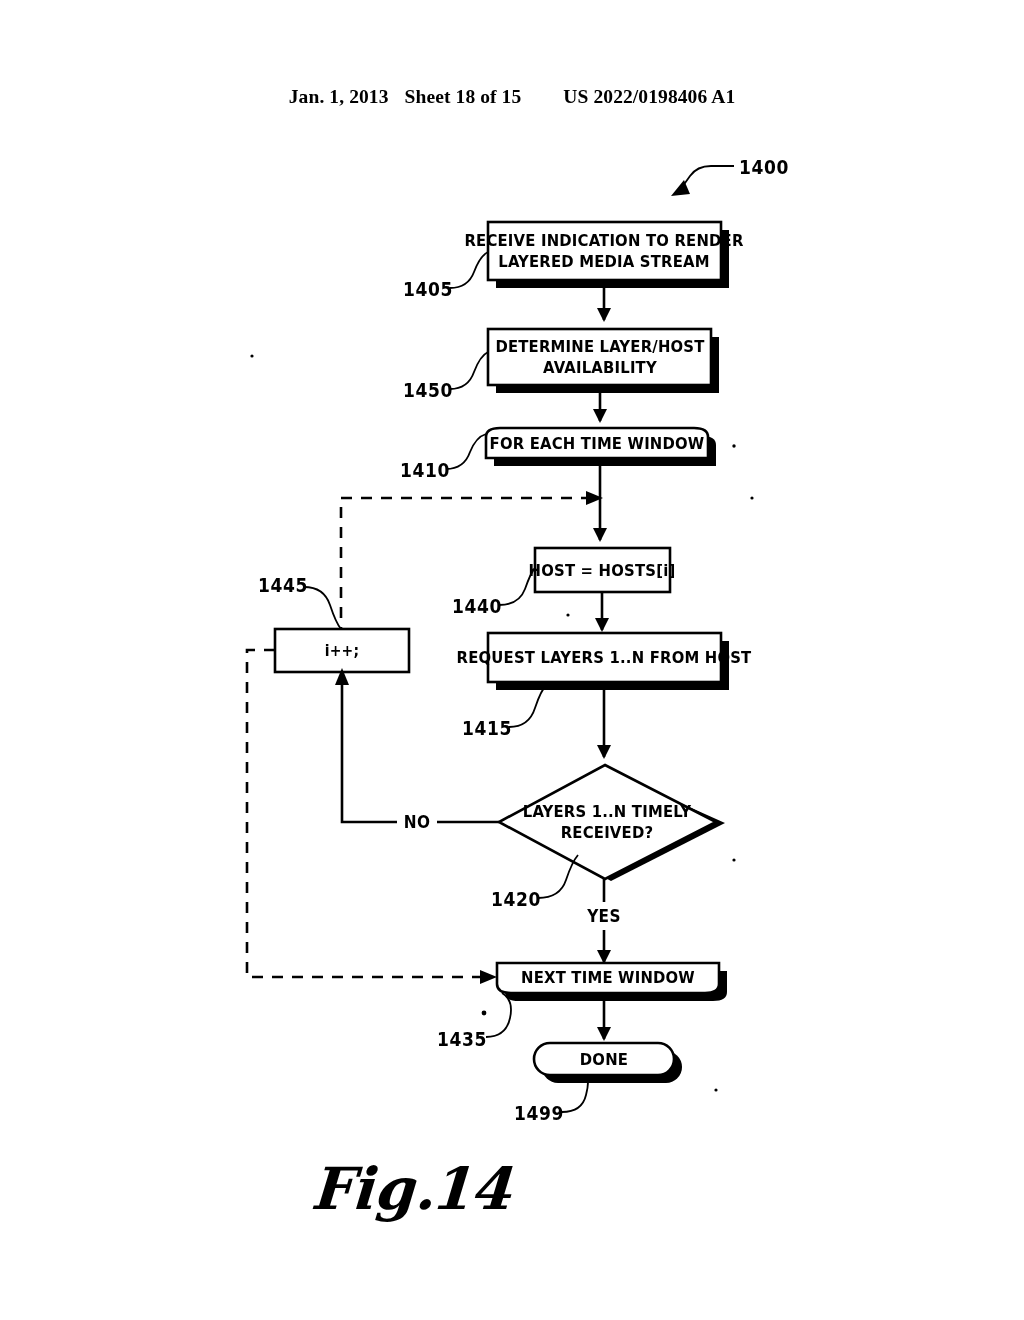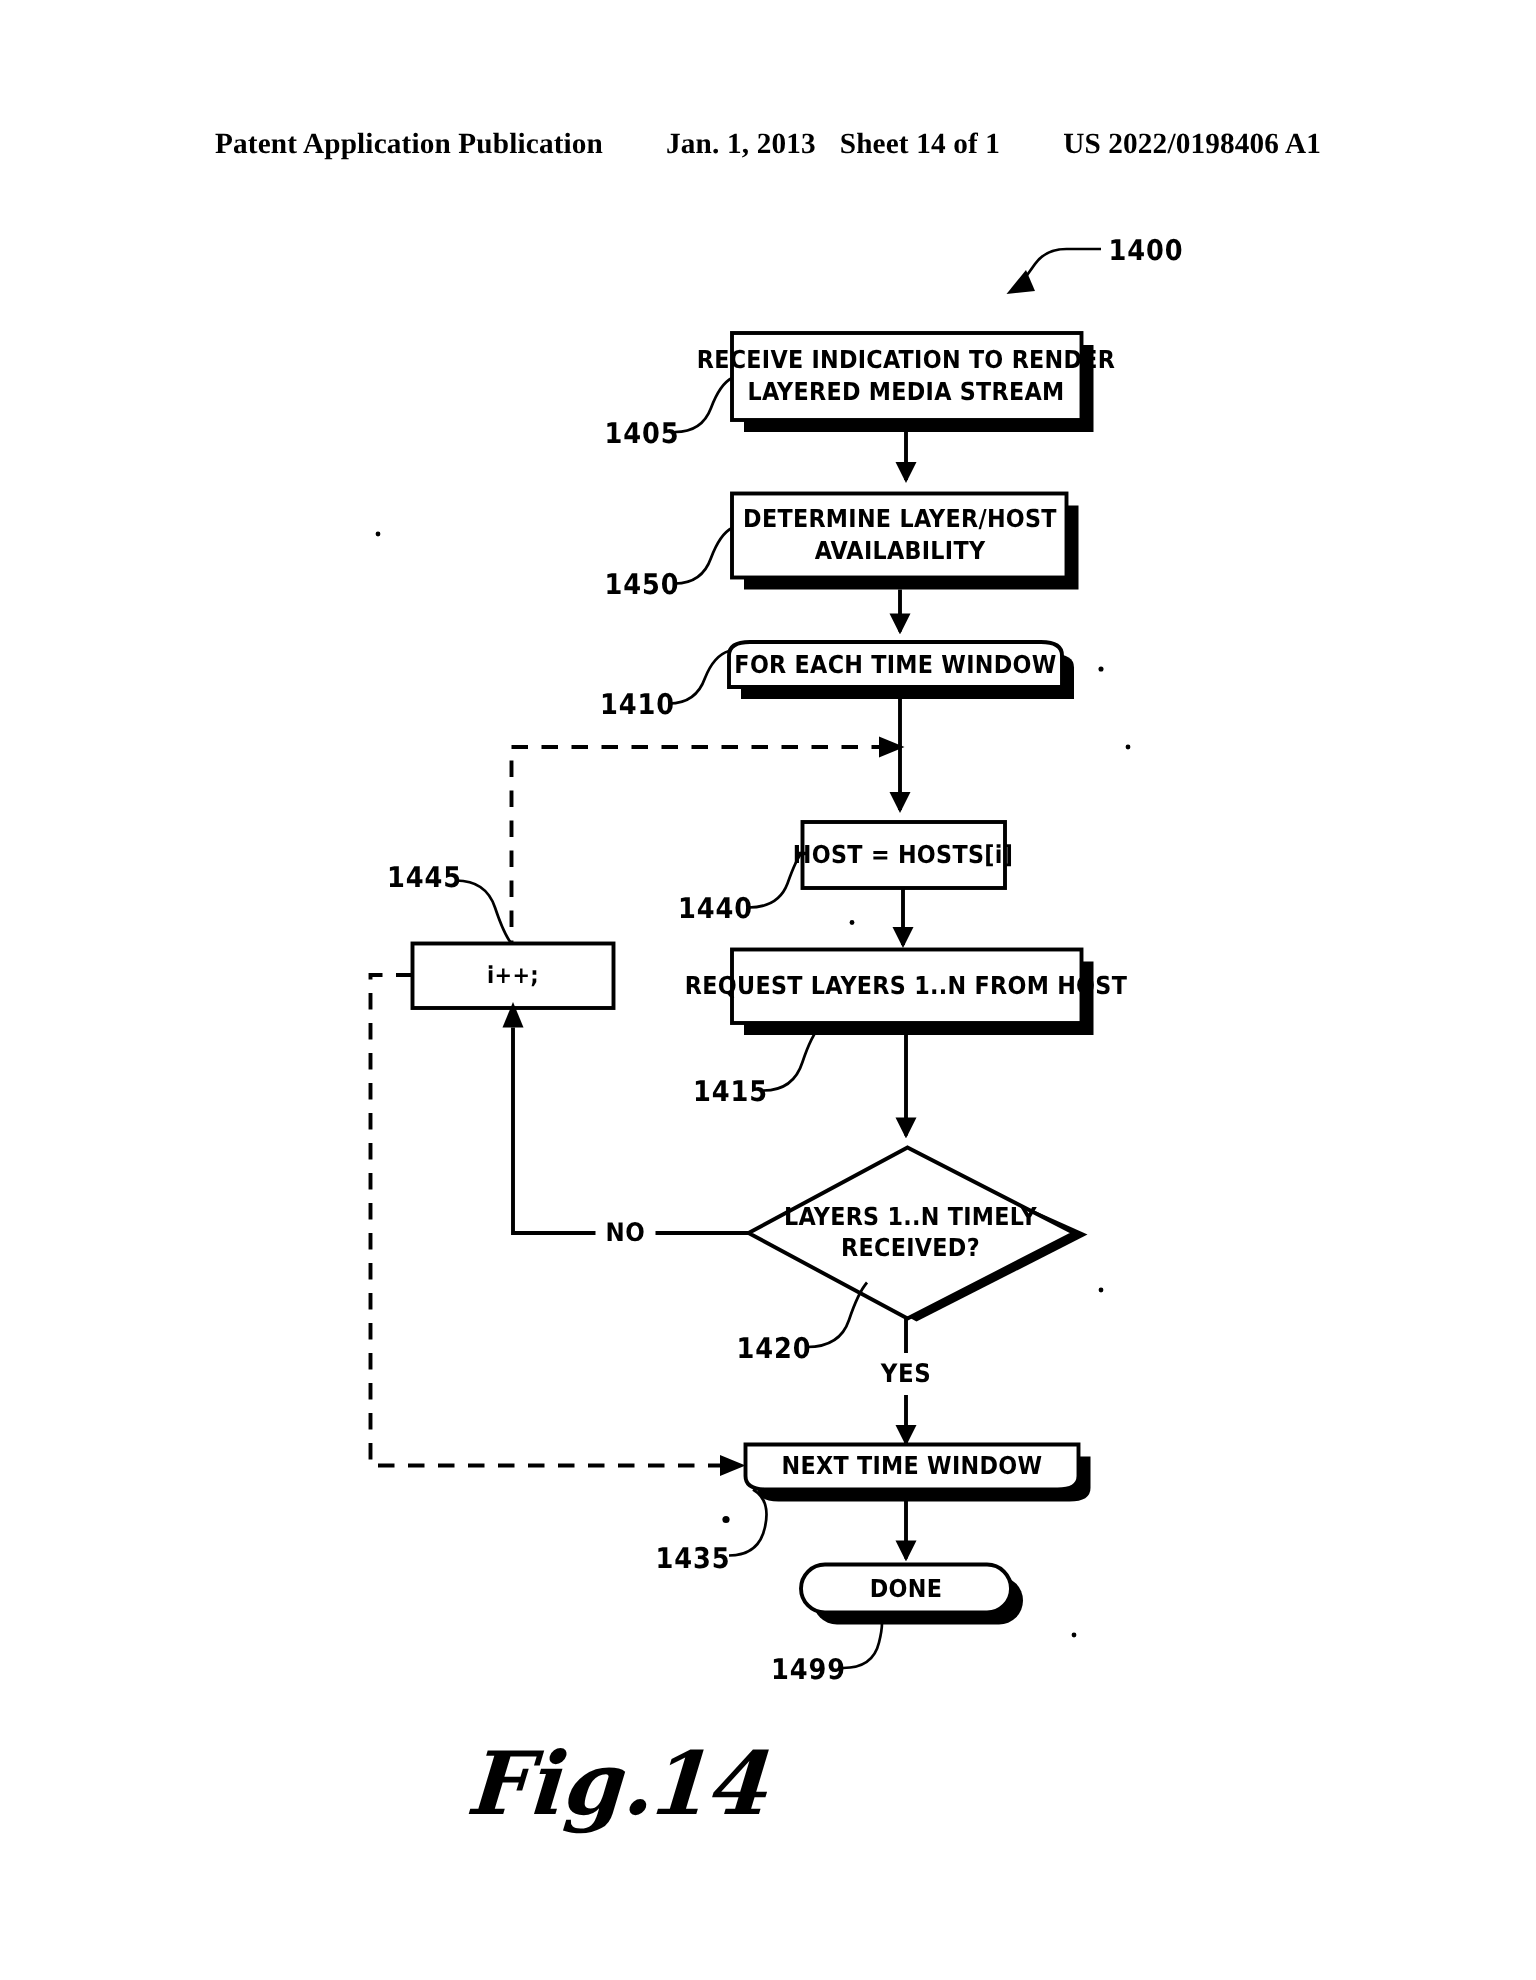--- a/index.html
+++ b/index.html
@@ -116,23 +116,22 @@
     letter-spacing: -1px;
     color: #000;
     white-space: nowrap;
     transform: skewX(-6deg);
   }
 </style>
 </head>
 <body>
 
 <div id="page-header">
-  <span class="hdr-pub">Patent Application Publication</span>
   <span class="hdr-date">Jan. 1, 2013</span>
-  <span class="hdr-sheet">Sheet 14 of 1</span>
+  <span class="hdr-sheet">Sheet 18 of 15</span>
   <span class="hdr-patno">US 2022/0198406 A1</span>
 </div>
 
 <div id="figure-area">
 
   <svg id="flow-svg" width="1024" height="1320" viewBox="0 0 1024 1320">
 
     <defs>
       <marker id="arrow" viewBox="0 0 10 10" refX="8.6" refY="5" markerWidth="5.4" markerHeight="5.4" orient="auto-start-reverse">
         <path d="M 0 0 L 10 5 L 0 10 z" fill="#000"></path>

